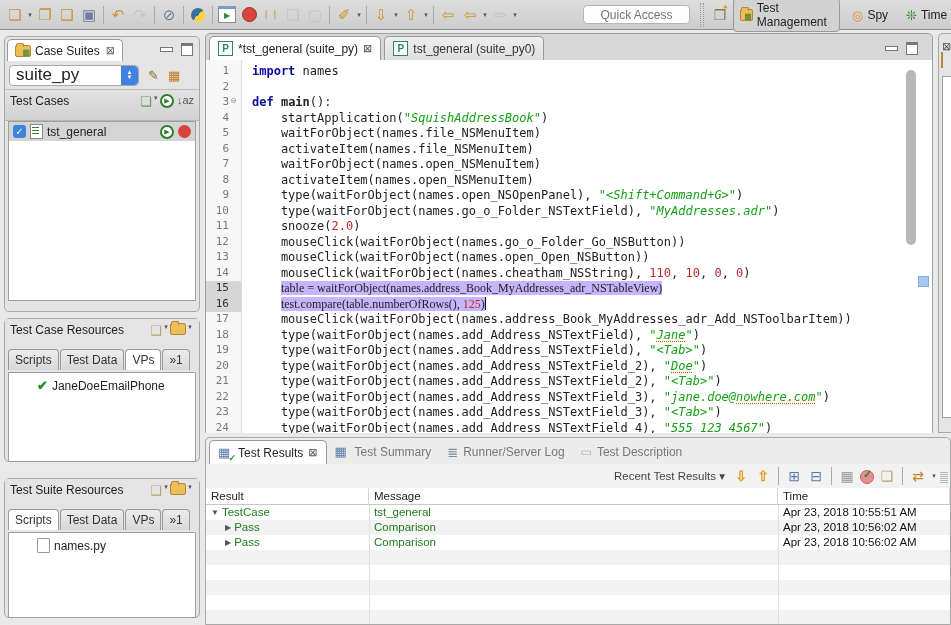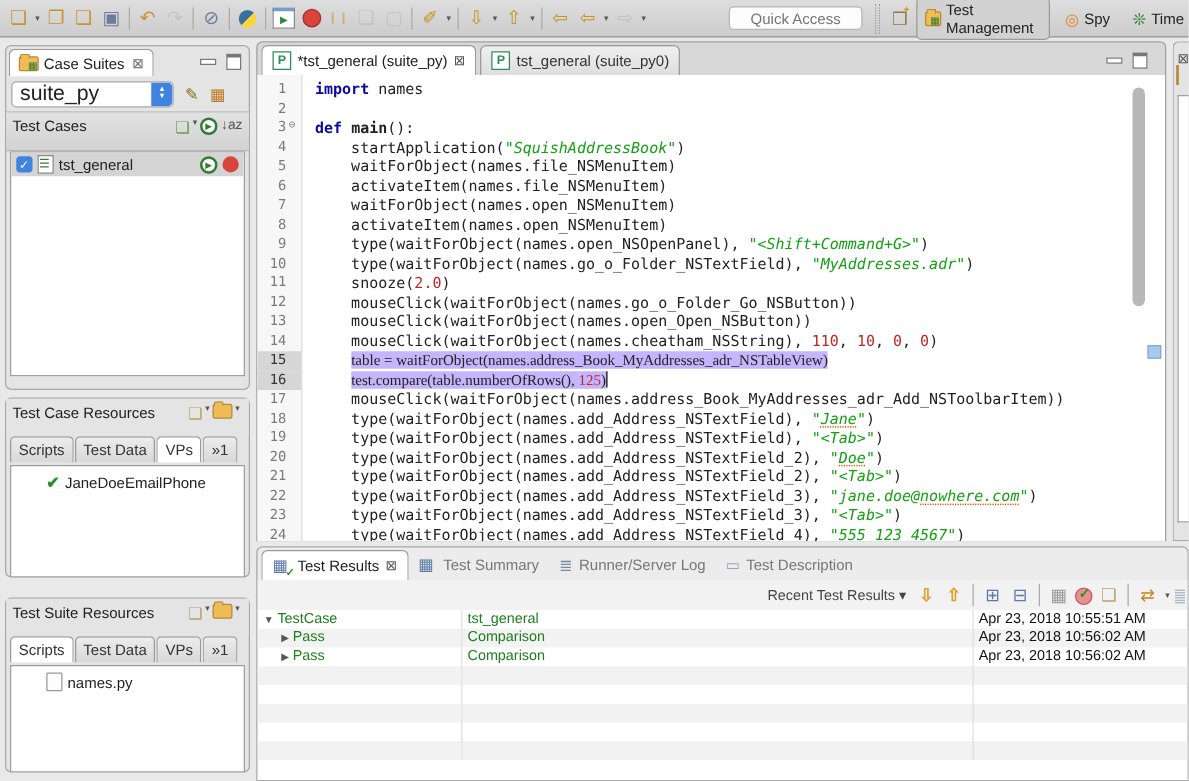--- a/index.html
+++ b/index.html
@@ -433,20 +433,25 @@
           <span class="c"></span>
           <span class="k">✓</span>
         </span>
       <span class="rbi" style="color:#b8a468;">❏</span>
       <span class="tsep"></span>
       <span class="rbi" style="color:#c08820;">⇄</span>
         <span class="dd">▾</span>
       <span class="rbi" style="color:#9ab;width:8px;overflow:hidden;">▤</span>
     </div>
     <div id="res-table">
+      <div id="res-header">
+        <div>Result</div>
+        <div>Message</div>
+        <div>Time</div>
+      </div>
       <div id="res-rows">
         <div class="coldiv" style="left:163px;"></div>
         <div class="coldiv" style="left:572px;"></div>
       <div class="rrow">
             <div class="c1" style="padding-left: 5px;">
               <span class="arrow">▼</span>
               <span class="grn">TestCase</span>
             </div>
             <div class="grn">tst_general</div>
             <div class="tl">Apr 23, 2018 10:55:51 AM</div>

